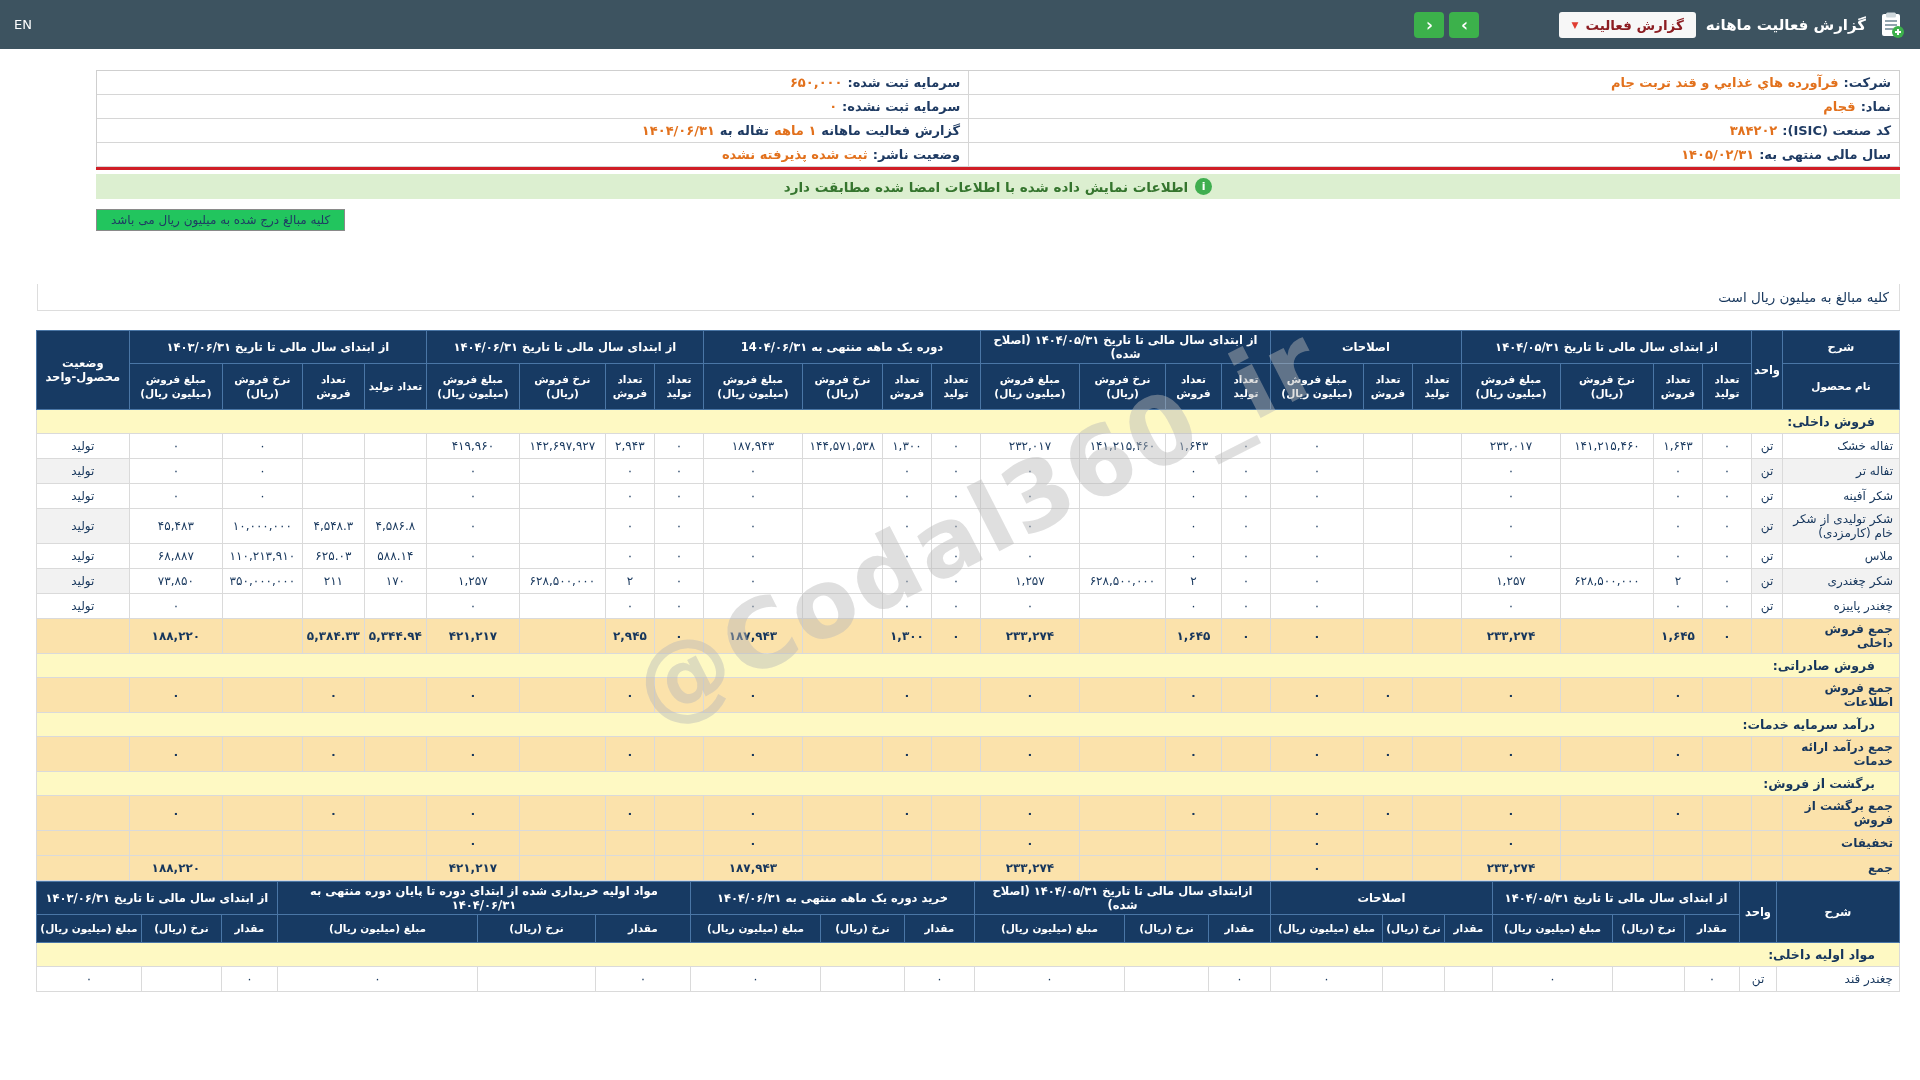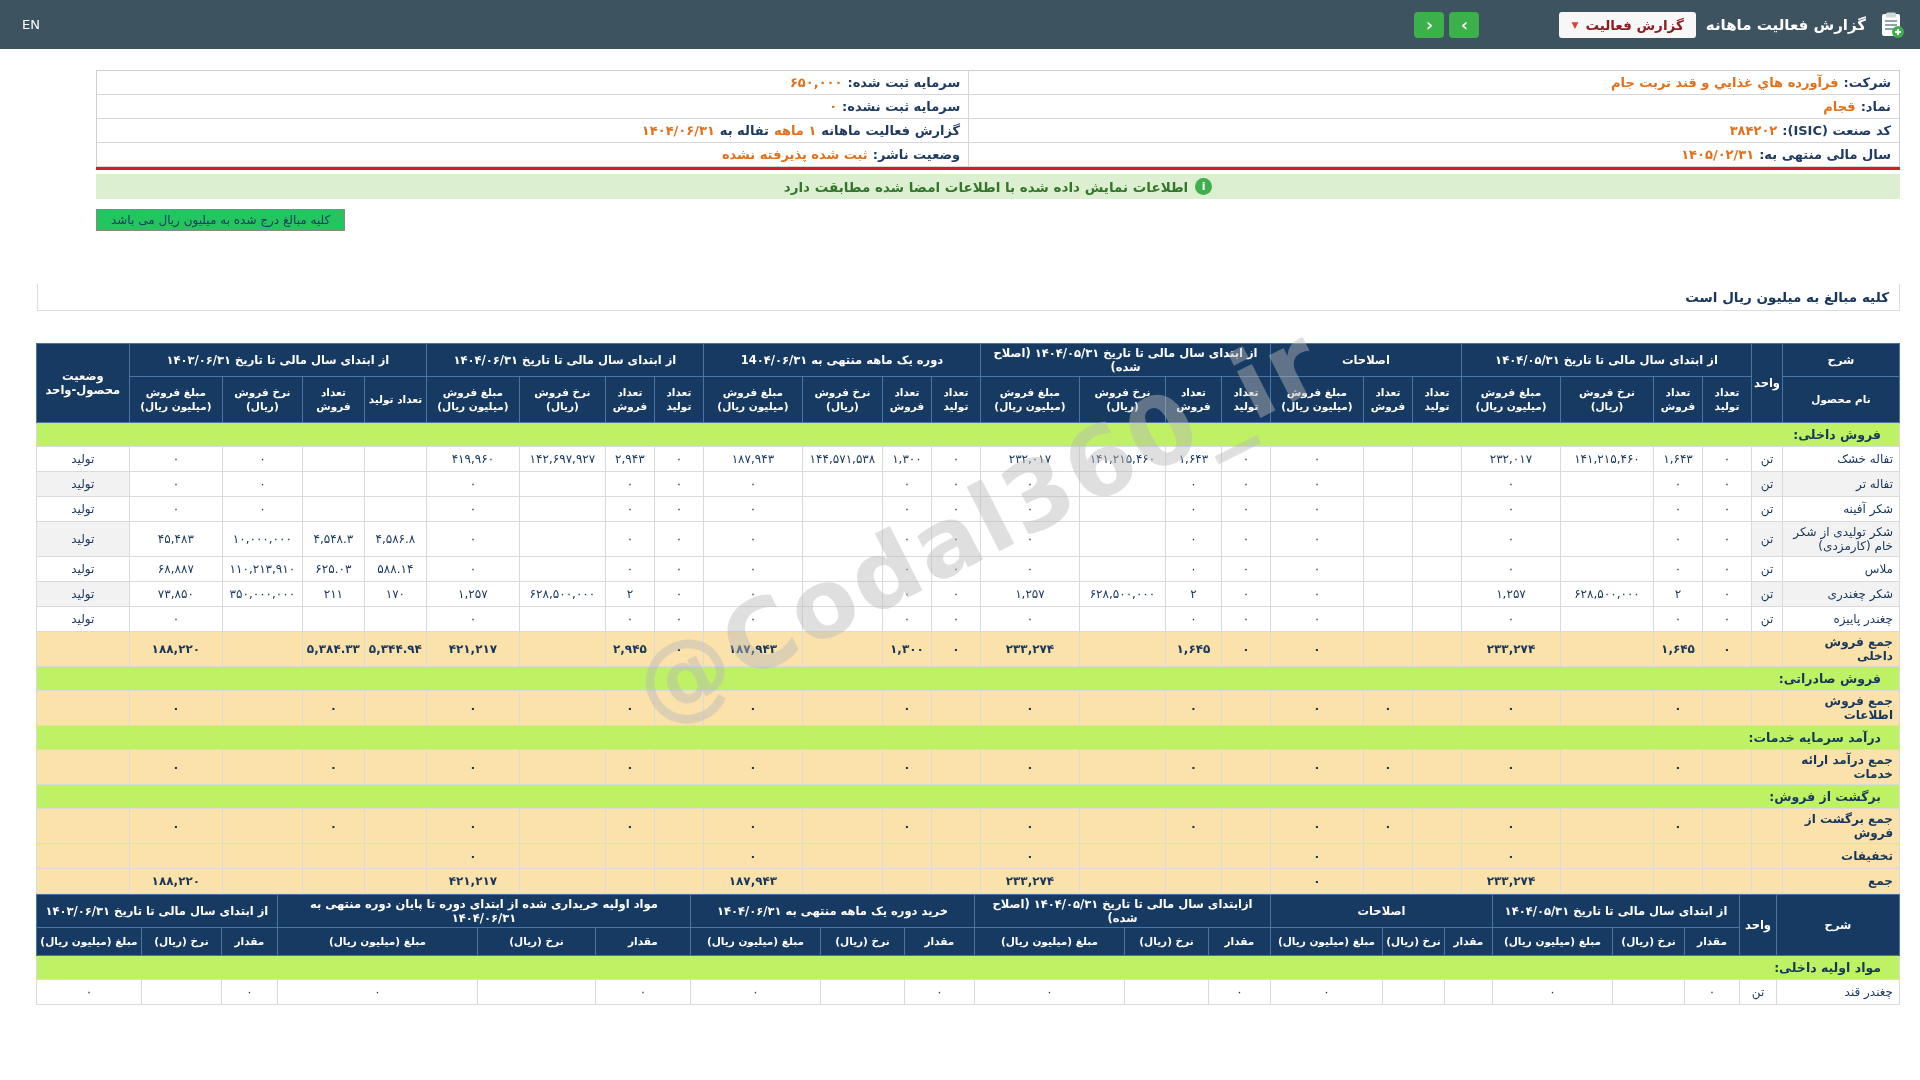--- a/index.html
+++ b/index.html
@@ -13,21 +13,21 @@
   .report-icon{width:30px;height:30px;display:inline-flex;align-items:center;justify-content:center}
   .topbar-title{color:#fff;font-weight:bold;font-size:15px;white-space:nowrap}
   .report-btn{display:inline-flex;align-items:center;gap:7px;background:#f7f7f7;border:none;border-radius:3px;
     padding:5px 12px;font-size:13.5px;font-weight:bold;color:#8c1d22;cursor:pointer;margin-left:70px;
     font-family:inherit}
   .report-btn .caret{color:#e03c31;font-size:9px}
   .nav-group{display:inline-flex;gap:5px}
   .nav-btn{width:30px;height:26px;background:#3cb14b;border:none;border-radius:4px;color:#fff;
     font-weight:bold;font-size:17px;line-height:22px;cursor:pointer;font-family:inherit}
   .spacer{flex:1}
-  .en-link{color:#fff;font-size:13px;cursor:pointer;text-decoration:none;margin-left:8px}
+  .en-link{color:#fff;font-size:13px;cursor:pointer;text-decoration:none;}
 
   
   .company-panel{margin:21px 20px 0 96px;border:1px solid #cfcfcf;border-bottom:none;background:#fff}
   .co-row{display:flex;border-bottom:1px solid #d6d6d6}
   .co-cell{padding:2px 8px;font-size:13px;line-height:19px;display:flex;gap:5px;align-items:center;white-space:nowrap;overflow:hidden}
   .co-right{width:51.6%}
   .co-left{width:48.4%;border-right:1px solid #d6d6d6}
   .co-cell .lbl{color:#1f3b63;font-weight:bold}
   .co-cell .val{color:#e2711d;font-weight:bold}
   .red-line{height:3px;background:#d01e26;margin:0 20px 0 96px}
@@ -37,41 +37,41 @@
   .info-icon{width:17px;height:17px;border-radius:50%;background:#3fae4f;color:#fff;font-size:11px;
     font-weight:bold;display:inline-flex;align-items:center;justify-content:center}
 
   .amounts-wrap{margin:10px 20px 0 96px;text-align:left}
   .amounts-note{display:inline-block;border:1px solid #8a8a8a;padding:3px 14px;font-size:12px;color:#1f3b63;background:#22c55e}
 
   
   .content{margin:53px 20px 0 37px}
   .section-bar{background:#29abe2;color:#fff;font-weight:bold;font-size:14.5px;padding:4px 10px}
   .section-bar.second{margin-top:26px}
-  .section-subtitle{border:1px solid #ddd;border-top:none;padding:5px 10px;font-weight:bold;
-    font-size:13.5px;color:#16365c;margin-bottom:32px;background:#fff}
+  .section-subtitle{border:1px solid #ddd;border-top:none;padding:5px 10px;font-weight:normal;
+    font-size:13.5px;color:#16365c;margin-bottom:19px;background:#fff}
 
   
   table.data-table{border-collapse:collapse;table-layout:fixed}
   .data-table thead th{background:#173a63;color:#fff;border:1px solid #4a76a6;font-weight:bold;
     vertical-align:middle;padding:2px 1px;text-align:center}
   .data-table th.grp{font-size:11.5px;height:24px}
   .data-table th.sub{font-size:10.5px;height:46px;line-height:1.25}
   .data-table.t2 th.grp{height:26px}
   .data-table.t2 th.sub{height:28px}
   .data-table tbody td{border:1px solid #dadada;font-size:12px;color:#16365c;text-align:center;
     padding:3px 2px;height:25px;vertical-align:middle;overflow:hidden}
   .data-table td.desc{text-align:right;padding-right:6px}
   .data-table tr.data td{background:#fff}
   .data-table tr.data.odd td.plain,.data-table tr.data.odd td.desc,
   .data-table tr.data.odd td.unit,.data-table tr.data.odd td.status{background:#f2f2f2}
   .data-table td.blue{background:#dbe7f4}
   .data-table td.cream{background:#fde7c0}
-  .data-table tr.section td{background:#bef264;color:#16365c;font-weight:bold;text-align:right;
-    padding-right:18px;font-size:12.5px;height:24px}
+  .data-table tr.section td{background:#fef9c3;color:#16365c;font-weight:bold;text-align:right;
+    padding-right:24px;font-size:12.5px;height:24px}
   .data-table tr.total td{background:#fbe2ab;font-weight:bold}
 
   
   .watermark{position:absolute;top:470px;left:600px;font-size:95px;font-weight:bold;color:#b9b9b9;
     opacity:.45;transform:rotate(-27deg);direction:ltr;letter-spacing:3px;pointer-events:none;z-index:10;
     white-space:nowrap}
 </style>
 </head>
 <body>
 

